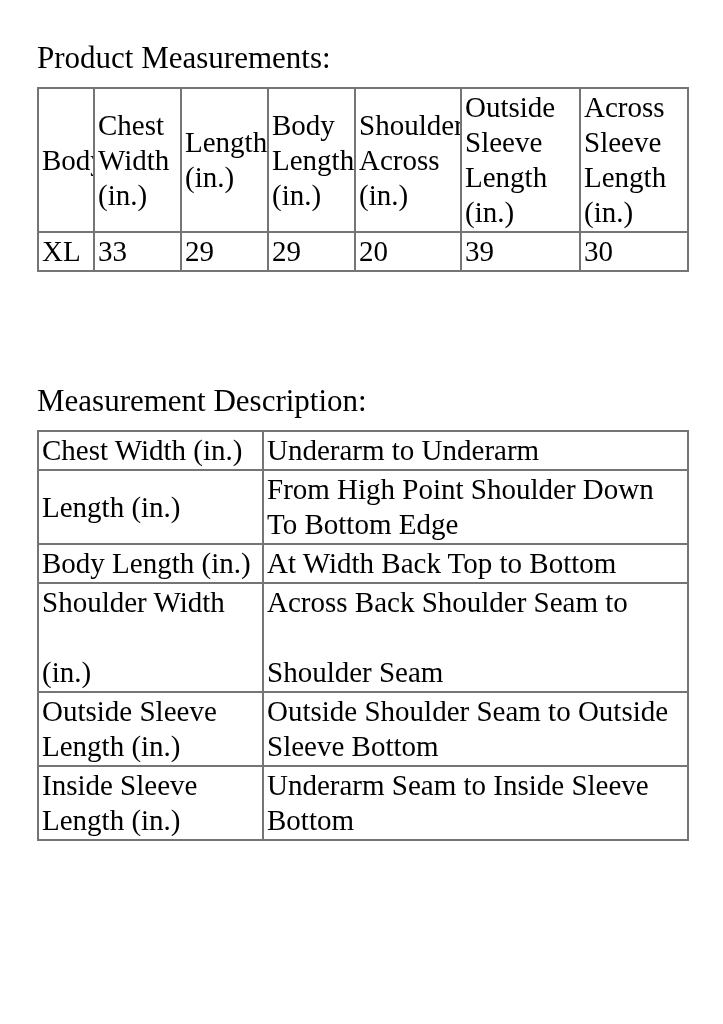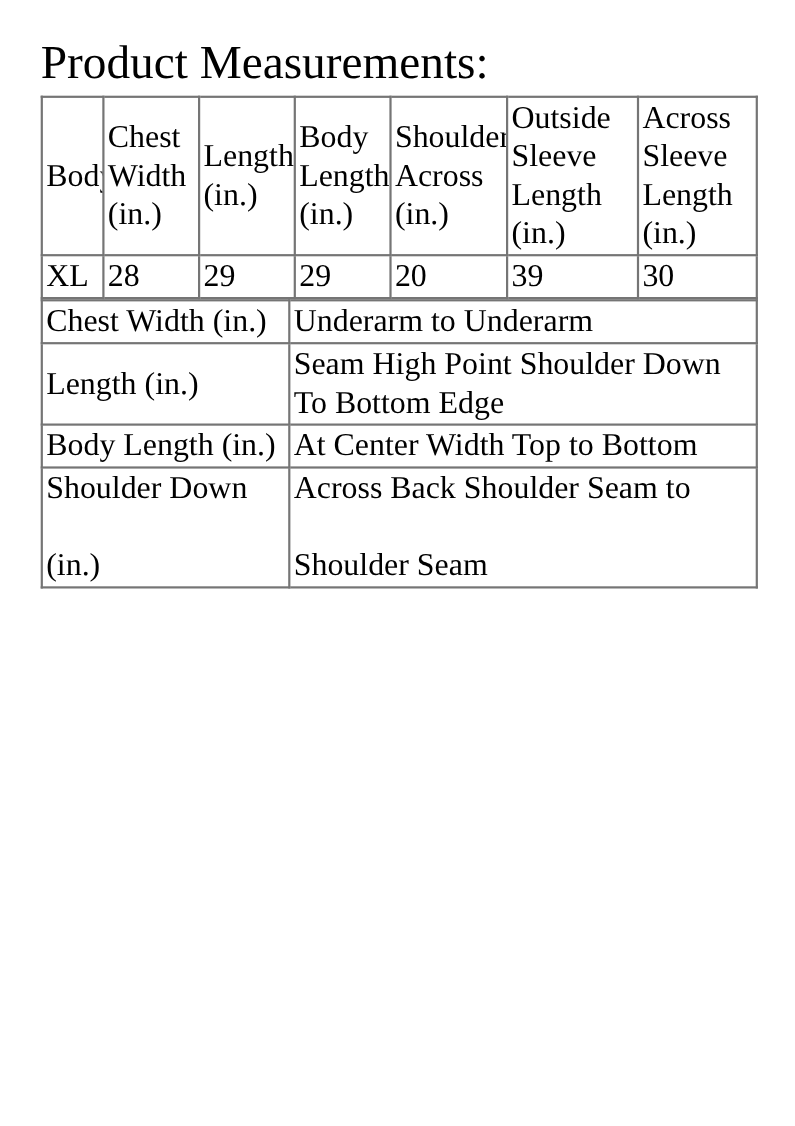--- a/index.html
+++ b/index.html
@@ -11,21 +11,21 @@
     width: 723px;
     height: 1024px;
     font-family: "Liberation Serif", serif;
     color: #000000;
     overflow: hidden;
   }
   .content {
     padding: 36px 36px 0 37px;
   }
   h1.title {
-    font-size: 43px;
+    font-size: 31px;
     font-weight: normal;
     line-height: 43px;
     margin: 0 0 8px 0;
   }
   h1.title2 {
     margin-top: 107px;
   }
   table {
     border-collapse: collapse;
     table-layout: fixed;
@@ -89,54 +89,67 @@
 Sleeve
 Length
 (in.)</th>
         <th>Across
 Sleeve
 Length
 (in.)</th>
       </tr>
       <tr>
         <td>XL</td>
-        <td>28</td>
+        <td>33</td>
         <td>29</td>
         <td>29</td>
         <td>20</td>
         <td>39</td>
         <td>30</td>
       </tr>
     </tbody>
   </table>
 
+  <h1 class="title title2">Measurement Description:</h1>
 
   <table>
     <colgroup>
       <col class="md-col-label">
       <col class="md-col-desc">
     </colgroup>
     <tbody>
       <tr>
         <td>Chest Width (in.)</td>
         <td>Underarm to Underarm</td>
       </tr>
       <tr>
         <td>Length (in.)</td>
-        <td>Seam High Point Shoulder Down
+        <td>From High Point Shoulder Down
 To Bottom Edge</td>
       </tr>
       <tr>
         <td>Body Length (in.)</td>
-        <td>At Center Width Top to Bottom</td>
+        <td>At Width Back Top to Bottom</td>
       </tr>
       <tr>
-        <td>Shoulder Down
+        <td>Shoulder Width
 
 (in.)</td>
         <td>Across Back Shoulder Seam to
 
 Shoulder Seam</td>
+      </tr>
+      <tr>
+        <td>Outside Sleeve
+Length (in.)</td>
+        <td>Outside Shoulder Seam to Outside
+Sleeve Bottom</td>
+      </tr>
+      <tr>
+        <td>Inside Sleeve
+Length (in.)</td>
+        <td>Underarm Seam to Inside Sleeve
+Bottom</td>
       </tr>
     </tbody>
   </table>
 
 </div>
 
 </body></html>

